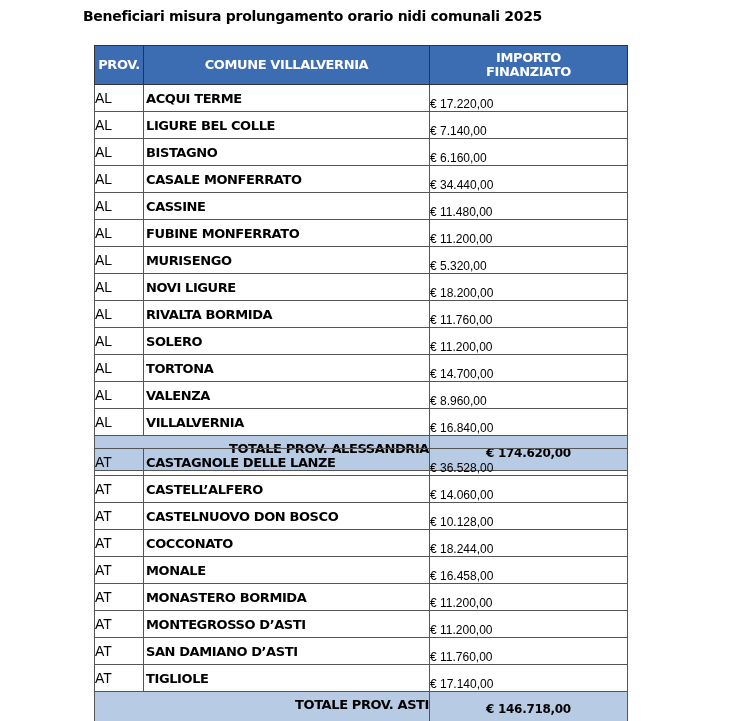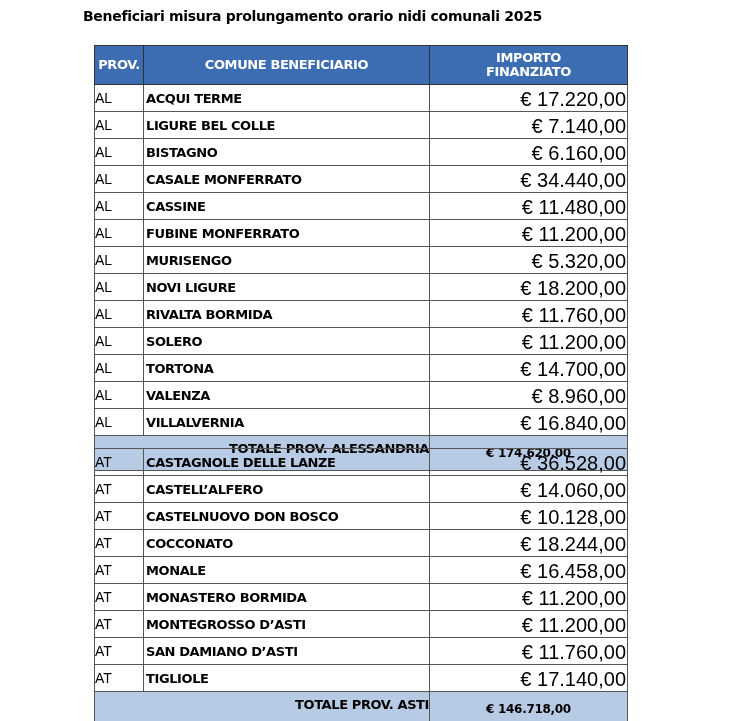--- a/index.html
+++ b/index.html
@@ -5,42 +5,42 @@
   html, body { margin:0; padding:0; background:#ffffff; }
   body { width:740px; height:721px; position:relative; font-family:"Liberation Sans", sans-serif; color:#000; }
   .title { position:absolute; left:0; width:625px; top:8px; text-align:center; font-weight:bold; font-size:14px; font-family:"DejaVu Sans", sans-serif; letter-spacing:-0.3px; }
   table { position:absolute; left:94px; border-collapse:collapse; table-layout:fixed; width:533px;border-radius:13px; }
   td, th { border:1px solid #555; padding:0; overflow:hidden; white-space:nowrap; }
   col.c1 { width:49px; } col.c2 { width:286px; } col.c3 { width:198px; }
   th { background:#3c6db3; color:#fff; font-family:"DejaVu Sans", sans-serif; font-size:13px; font-weight:bold; height:38px; line-height:14px; letter-spacing:-0.4px; border:1px solid #333; }
   td { height:23px; font-size:14px; }
   td.prov { text-align:left; }
   td.name { padding-left:2px; font-family:"DejaVu Sans", sans-serif; font-size:13px; letter-spacing:-0.4px;font-weight:bold; }
-  td.amt { text-align:right; padding-right:1px; font-size:20px; padding-top:3px; vertical-align:bottom; }
+  td.amt { text-align:left; padding-right:1px; font-size:12px; padding-top:3px; vertical-align:bottom; }
   tr.total td { background:#b8cbe4; height:29px; font-weight:bold; }
   tr.total td.tlabel { text-align:right; font-family:"DejaVu Sans", sans-serif; font-size:13px; letter-spacing:-0.4px; vertical-align:top; padding-top:5px;margin-top:40px; }
   tr.total td.tamt { text-align:center; font-family:"DejaVu Sans", sans-serif; font-size:12px; letter-spacing:-0.3px; }
   #t1 { top:45px; }
   #t2 { top:448px; }
 </style>
 </head>
 <body>
 
 <div class="title">Beneficiari misura prolungamento orario nidi comunali 2025</div>
 
 <table id="t1">
   <colgroup>
       <col class="c1">
       <col class="c2">
       <col class="c3">
     </colgroup>
   <thead>
     <tr>
       <th>PROV.</th>
-      <th>COMUNE BENEFICIARIO</th>
+      <th>COMUNE VILLALVERNIA</th>
       <th><span>IMPORTO</span><br><span>FINANZIATO</span></th>
     </tr>
   </thead>
   <tbody id="al-body">
       <tr>
         <td class="prov">AL</td>
         <td class="name">ACQUI TERME</td>
         <td class="amt">€ 17.220,00</td>
       </tr>
       <tr>

